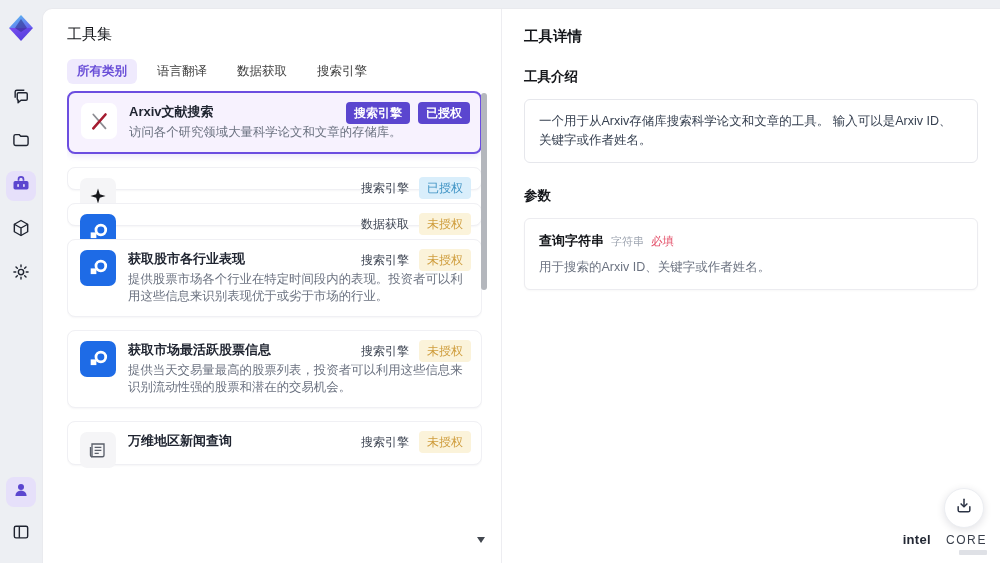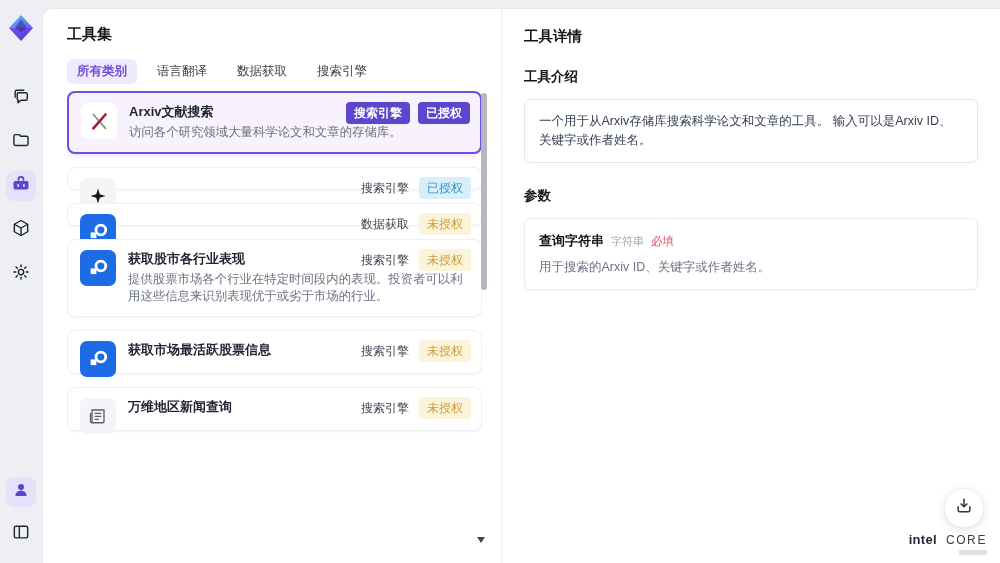--- a/index.html
+++ b/index.html
@@ -18,21 +18,21 @@
   .rail-bottom { margin-top:auto; margin-bottom:14px; display:flex; flex-direction:column;
                  gap:12px; align-items:center; }
 
   
   .frame { position:absolute; left:42px; top:8px; width:958px; height:555px; background:#ffffff;
            border-top:1px solid #e9eaee; border-left:1px solid #e9eaee;
            border-top-left-radius:10px; }
 
   
   .list-panel { position:absolute; left:0; top:0; width:458px; height:100%; }
-  .list-title { position:absolute; left:24px; top:16px; font-size:15px; font-weight:700; color:#14161a; }
+  .list-title { position:absolute; left:24px; top:16px; font-size:15px; font-weight:400; color:#14161a; }
   .tabs { position:absolute; left:24px; top:50px; display:flex; gap:10px; align-items:center; }
   .tab { font-size:12.5px; color:#404040; padding:4px 10px; border-radius:6px; cursor:pointer; white-space:nowrap; }
   .tab.active { background:#efeafd; color:#6a4fd8; font-weight:700; }
 
   .cards { position:absolute; left:24px; top:82px; width:415px; bottom:0; display:flex;
            flex-direction:column; gap:13px; overflow:hidden; }
   .card { position:relative; background:#ffffff; border:1px solid #f0f0f4; border-radius:8px;
           padding:10px 12px 11px 60px; box-shadow:0 1px 2px rgba(20,20,40,0.04); cursor:pointer; }
   .card.selected { border:2px solid #6c4ee0; background:#f7f2fe; box-shadow:0 2px 6px rgba(108,78,224,0.15); }
   .tool-icon { position:absolute; left:12px; top:10px; width:36px; height:36px; border-radius:7px;
@@ -69,21 +69,21 @@
   .param-name { font-size:13px; font-weight:700; color:#14161a; }
   .param-type { font-size:11px; color:#9ca3af; }
   .param-req { font-size:11.5px; color:#e34d67; }
   .param-desc { margin-top:9px; font-size:12.5px; color:#6b7280; }
 
   
   .fab { position:absolute; right:16px; bottom:35px; width:40px; height:40px; border-radius:50%;
          background:#ffffff; border:1px solid #eceef2; box-shadow:0 2px 8px rgba(20,20,40,0.12);
          display:flex; align-items:center; justify-content:center; cursor:pointer; z-index:8; }
   .intel-logo { position:absolute; right:13px; bottom:16px; z-index:8; display:flex;
-                align-items:baseline; gap:9px; }
+                align-items:baseline; gap:15px; }
   .intel-word { font-size:13px; font-weight:700; color:#222733; letter-spacing:0.3px; }
   .core-word { font-size:12px; font-weight:400; color:#3a404c; letter-spacing:1.6px; text-transform:uppercase; }
   .intel-sub { position:absolute; right:13px; bottom:8px; width:28px; height:5px; background:#dfe1e6;
                border-radius:1px; z-index:8; }
 </style>
 </head>
 <body>
 
 <div id="page">
 
@@ -243,20 +243,21 @@
 
         <div class="card">
           <div class="tool-icon blue">
             <svg width="26" height="26" viewBox="0 0 32 32" fill="none">
               <circle cx="19.5" cy="13.5" r="6" stroke="#ffffff" stroke-width="3.4"></circle>
               <rect x="7" y="16.5" width="7" height="7" fill="#ffffff"></rect>
             </svg>
           </div>
           <div class="tool-body">
             <div class="tool-title">获取市场最活跃股票信息</div>
+            <div class="tool-desc">提供当天交易量最高的股票列表，投资者可以利用这些信息来识别流动性强的股票和潜在的交易机会。</div>
           </div>
           <div class="badges">
             <span class="pill cat-plain">搜索引擎</span>
             <span class="pill st-yellow">未授权</span>
           </div>
         </div>
 
         <div class="card">
           <div class="tool-icon">
             <svg width="24" height="24" viewBox="0 0 32 32" fill="none" stroke="#5a5f6a" stroke-width="1.8">

